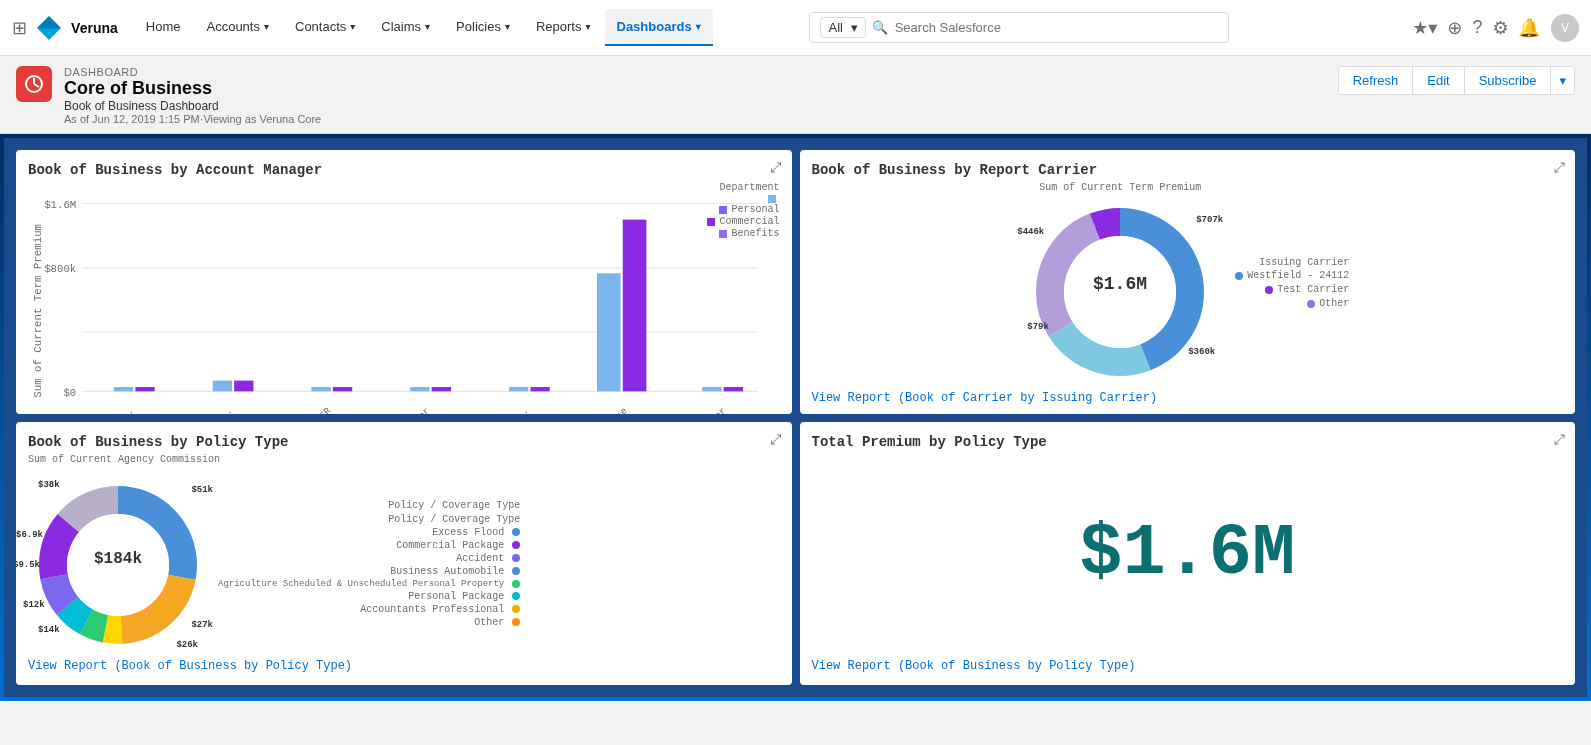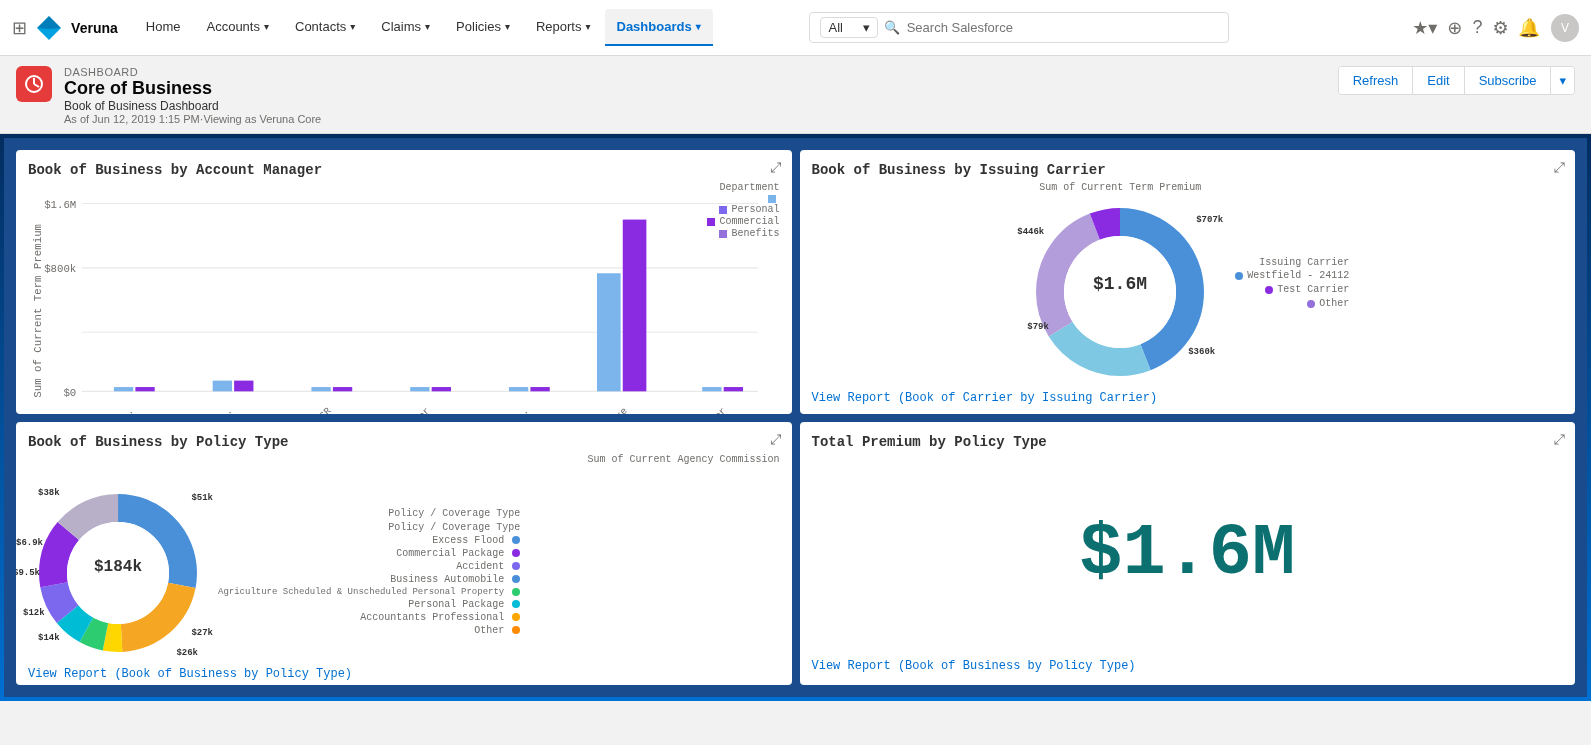--- a/index.html
+++ b/index.html
@@ -123,21 +123,21 @@
     
     .policy-donut-area { flex: 1; display: flex; align-items: center; gap: 10px; }
     .policy-legend { font-size: 10px; color: #706e6b; }
     .policy-legend-item { display: flex; align-items: center; gap: 4px; margin-bottom: 2px; }
 
     
     .total-premium-area { flex: 1; display: flex; align-items: center; justify-content: center; }
     .total-premium-value { font-size: 72px; font-weight: 700; color: #0c7070; }
 
     .all-select {
-      display: flex; align-items: flex-end; gap: 20px;
+      display: flex; align-items: flex-end; gap: 8px;
       border: 1px solid #dddbda; border-radius: 4px; padding: 2px 8px;
       font-size: 13px; cursor: pointer; background: #fff; color: #333;
     }
   </style>
 </head>
 <body>
 
 <div class="top-bar">
   <span style="font-size:18px;color:#706e6b;cursor:pointer;">⊞</span>
 
@@ -294,21 +294,21 @@
         <text x="555" y="215" text-anchor="end" font-size="9" fill="#706e6b" transform="rotate(-45,555,210)">Veruna Core</text>
         <text x="647" y="215" text-anchor="end" font-size="9" fill="#706e6b" transform="rotate(-45,647,210)">Webner</text>
 
         <text x="365" y="245" text-anchor="middle" font-size="10" fill="#706e6b">Account Manager</text>
       </svg>
     </div>
 
   </div>
 
   <div class="dashboard-panel">
-    <div class="panel-title">Book of Business by Issuing Carrier</div>
+    <div class="panel-title">Book of Business by Report Carrier</div>
     <span class="panel-expand">⤢</span>
 
     <div class="donut-area">
 
       <div style="display:flex;flex-direction:column;align-items:center;">
         <div style="font-size:10px;color:#706e6b;margin-bottom:4px;">Sum of Current Term Premium</div>
         <div style="position:relative;width:190px;height:190px;">
           <svg width="190" height="190" viewBox="0 0 190 190">
 
             <circle cx="95" cy="95" r="70" fill="none" stroke="#4a90d9" stroke-width="28" stroke-dasharray="193.5 246.3" stroke-dashoffset="0" transform="rotate(-90 95 95)"></circle>
@@ -348,21 +348,21 @@
       </div>
     </div>
 
     <div class="panel-link">View Report (Book of Carrier by Issuing Carrier)</div>
   </div>
 
   <div class="dashboard-panel">
     <div class="panel-title">Book of Business by Policy Type</div>
     <span class="panel-expand">⤢</span>
 
-    <div style="font-size:10px;color:#706e6b;text-align:right;margin-bottom:18px;">Sum of Current Agency Commission</div>
+    <div style="font-size:10px;color:#706e6b;text-align:left;margin-bottom:10px;">Sum of Current Agency Commission</div>
 
     <div class="policy-donut-area">
 
       <div style="position:relative;width:180px;height:180px;flex-shrink:0;">
         <svg width="180" height="180" viewBox="0 0 180 180">
 
           <circle cx="90" cy="90" r="65" fill="none" stroke="#4a90d9" stroke-width="28" stroke-dasharray="114.4 294" stroke-dashoffset="0" transform="rotate(-90 90 90)"></circle>
 
           <circle cx="90" cy="90" r="65" fill="none" stroke="#f5a623" stroke-width="28" stroke-dasharray="85.8 322.6" stroke-dashoffset="-114.4" transform="rotate(-90 90 90)"></circle>
 

